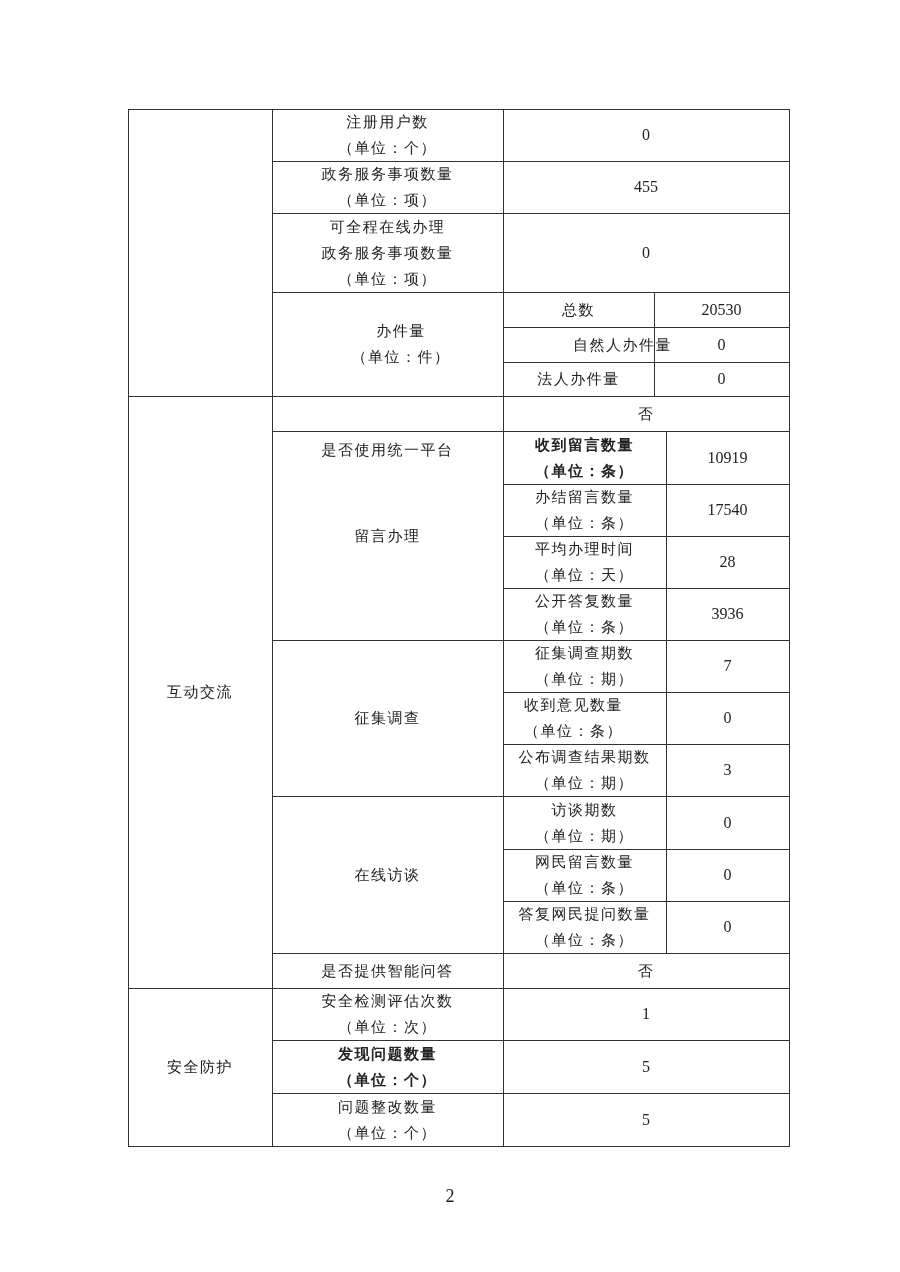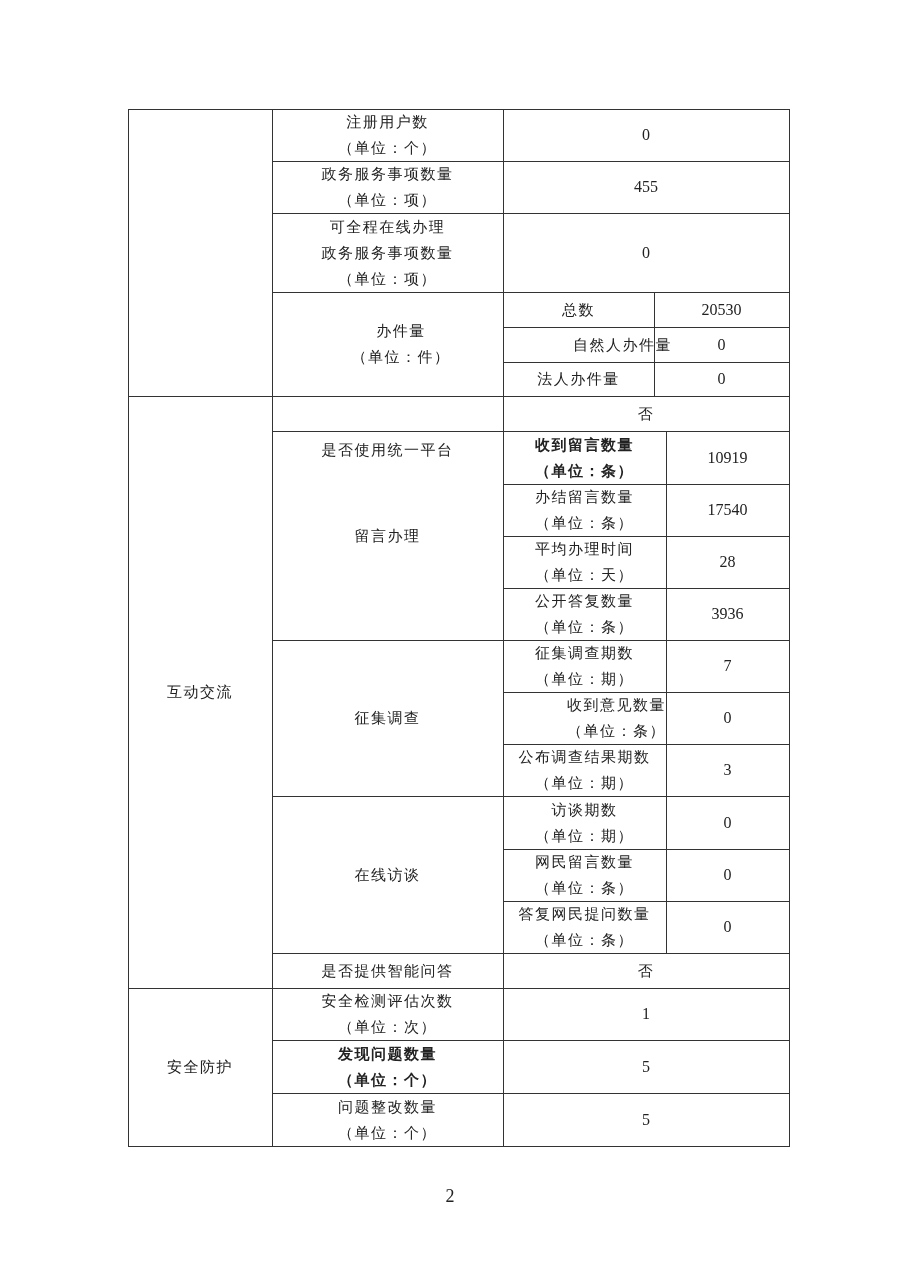--- a/index.html
+++ b/index.html
@@ -109,21 +109,21 @@
   <div class="cell num" style="left:666px;top:588px;width:123px;height:52px;">3936</div>
 
   <div class="cell" style="left:272px;top:640px;width:231px;height:156px;">征集调查</div>
 
   <div class="cell" style="left:503px;top:640px;width:163px;height:52px;">
     <span>征集调查期数</span>
     <span>（单位：期）</span>
   </div>
   <div class="cell num" style="left:666px;top:640px;width:123px;height:52px;">7</div>
 
-  <div class="cell" style="left:503px;top:692px;width:163px;height:52px;align-items:flex-end;">
+  <div class="cell" style="left:492px;top:692px;width:163px;height:52px;">
     <span>收到意见数量</span>
     <span>（单位：条）</span>
   </div>
   <div class="cell num" style="left:666px;top:692px;width:123px;height:52px;">0</div>
 
   <div class="cell" style="left:503px;top:744px;width:163px;height:52px;">
     <span>公布调查结果期数</span>
     <span>（单位：期）</span>
   </div>
   <div class="cell num" style="left:666px;top:744px;width:123px;height:52px;">3</div>

